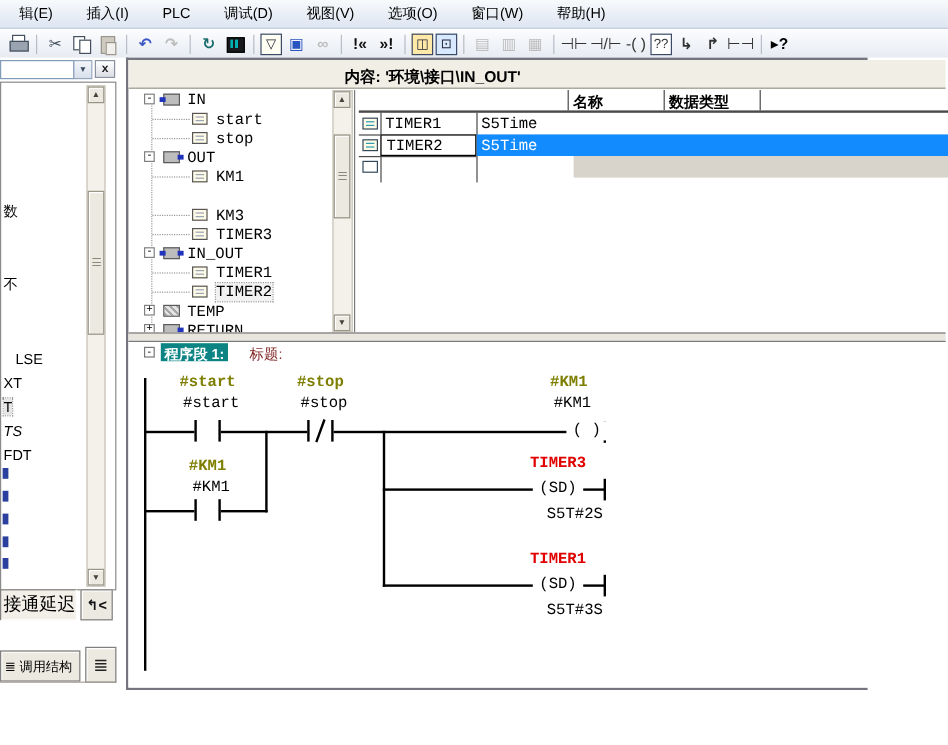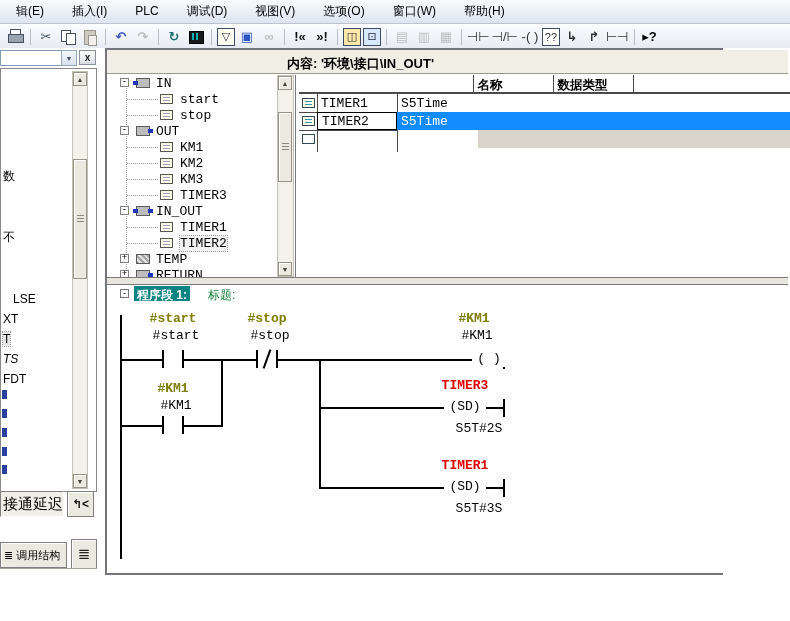--- a/index.html
+++ b/index.html
@@ -128,21 +128,21 @@
   .coil { position:absolute; height:16px; background:#fff; text-align:center; line-height:15px;
     font-family:"Liberation Mono","DejaVu Sans Mono",monospace; font-size:13px; color:#000; white-space:nowrap; }
   .lbl { position:absolute; transform:translateX(-50%); font-family:"Liberation Mono","DejaVu Sans Mono",monospace;
     font-size:13px; white-space:nowrap; color:#000; }
   .lbl.sym { color:#7e7e00; font-weight:bold; }
   .lbl.tmr { color:#e00000; font-weight:bold; }
   .net-box { position:absolute; left:13px; top:4px; width:9px; height:9px; border:1px solid #777; background:#fff;
     font-size:9px; line-height:6px; text-align:center; color:#000; }
   .net-chip { position:absolute; left:27px; top:1px; height:15px; background:#0c8484; color:#fff;
     font-size:12px; font-weight:bold; padding:1px 3px 0; white-space:nowrap; }
-  .net-sub { position:absolute; left:101px; top:2px; font-size:12px; color:#15803d; white-space:nowrap; }
+  .net-sub { position:absolute; left:101px; top:2px; font-size:12px; color:#7f1d1d; white-space:nowrap; }
 
   .white-below { position:absolute; left:0; top:577px; width:790px; height:44px; background:#fff; }
 </style>
 </head>
 <body>
 
 <div id="app">
 
   <div class="menubar">
       <div class="menu-item">辑(E)</div>
@@ -252,25 +252,20 @@
         <div class="tree-row" style="top: 48px;">
           <span class="tbox">-</span>
           <span class="sec-ic pin-out"></span>
           <span class="tlabel" style="left: 43px;">OUT</span>
         </div>
         <div class="tree-row" style="top: 64px;">
           <span class="leaf-conn"></span>
           <span class="leaf-ic"></span>
           <span class="tlabel" style="left: 67px;">KM1</span>
         </div>
-        <div class="tree-row" style="top: 80px;">
-          <span class="leaf-conn"></span>
-          <span class="leaf-ic"></span>
-          <span class="tlabel" style="left: 67px;">KM2</span>
-        </div>
         <div class="tree-row" style="top: 96px;">
           <span class="leaf-conn"></span>
           <span class="leaf-ic"></span>
           <span class="tlabel" style="left: 67px;">KM3</span>
         </div>
         <div class="tree-row" style="top: 112px;">
           <span class="leaf-conn"></span>
           <span class="leaf-ic"></span>
           <span class="tlabel" style="left: 67px;">TIMER3</span>
         </div>

